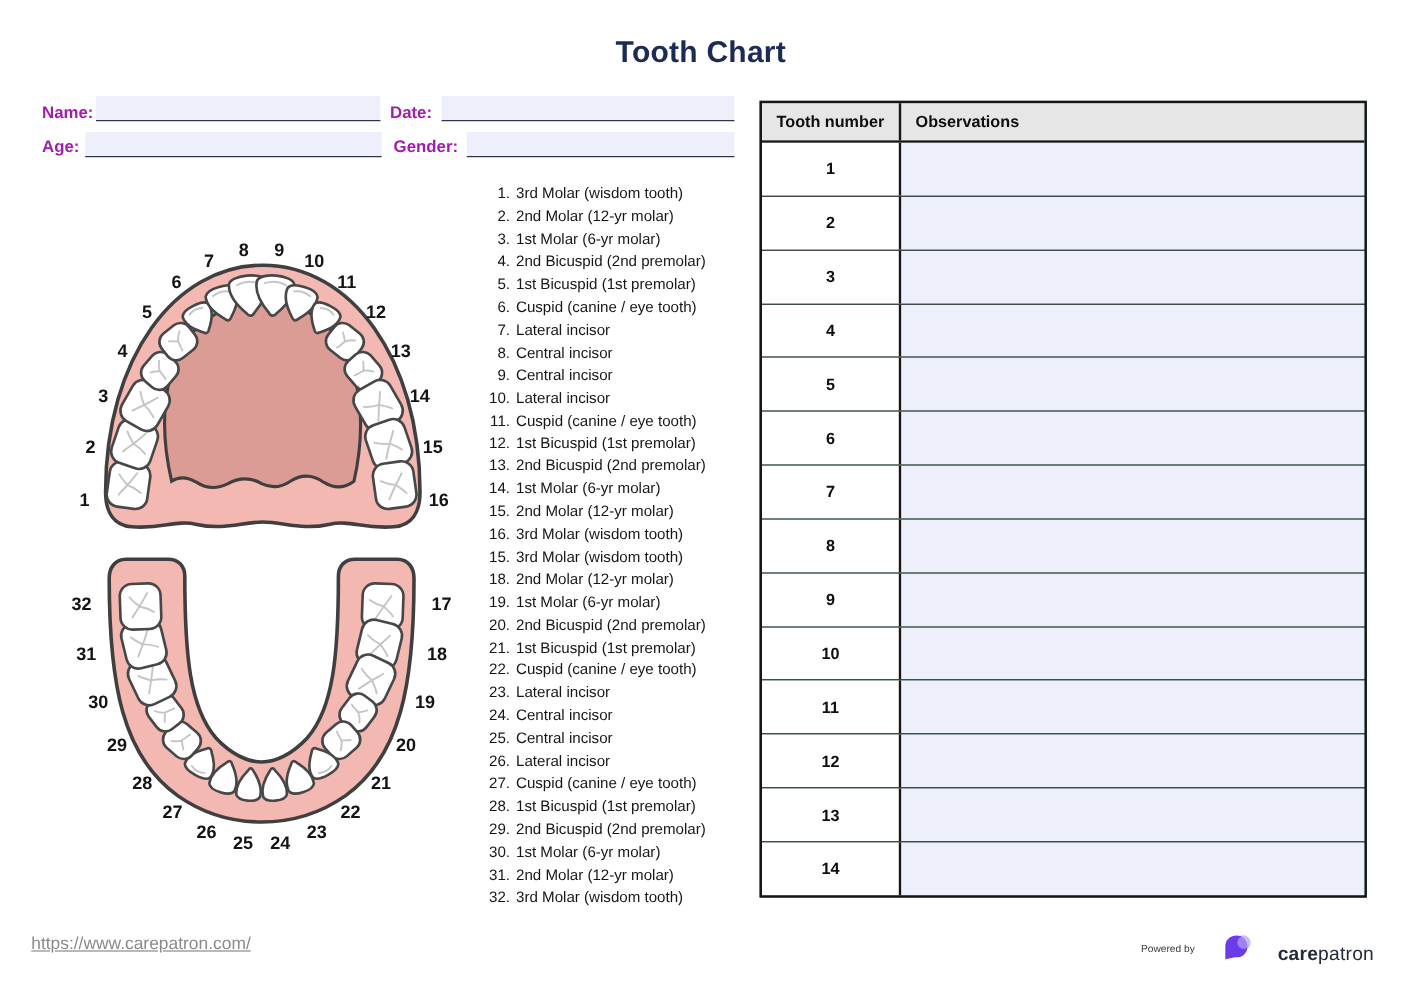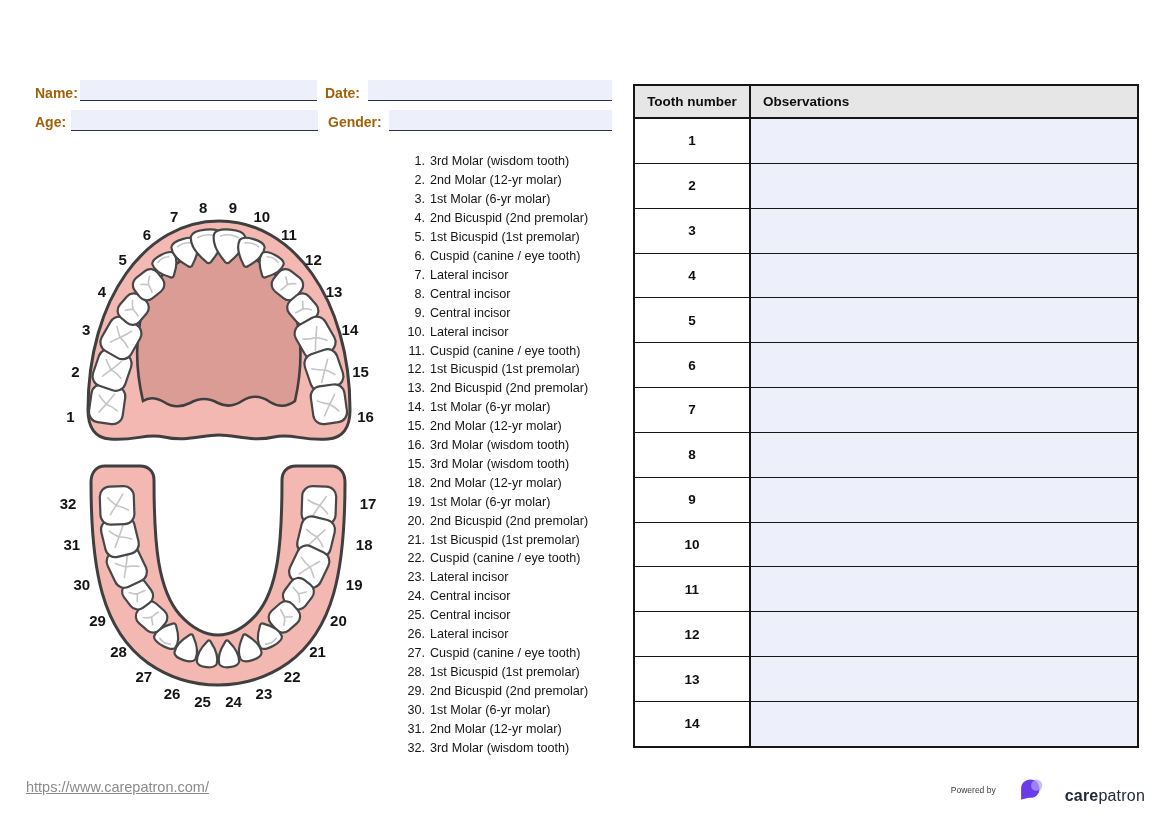--- a/index.html
+++ b/index.html
@@ -2,21 +2,21 @@
 <html><head>
 <meta charset="utf-8">
 <style>
   html,body{margin:0;padding:0;background:#ffffff;}
   body{width:1168px;height:822px;font-family:"Liberation Sans",sans-serif;}
   .page{position:relative;width:1168px;height:822px;background:#ffffff;overflow:hidden;}
 
   .title{position:absolute;top:30px;left:0;right:0;margin:0;text-align:center;
          font-size:25px;font-weight:bold;color:#1c2b55;letter-spacing:.2px;}
 
-  .label{position:absolute;font-size:14px;font-weight:bold;color:#a16207;white-space:nowrap;}
+  .label{position:absolute;font-size:14px;font-weight:bold;color:#a21caf;white-space:nowrap;}
   .field{position:absolute;height:20px;background:#edeffb;border:none;
          border-bottom:1.6px solid #2b3050;font-size:13px;padding:0 4px;outline:none;
          font-family:"Liberation Sans",sans-serif;}
 
   .diagram{position:absolute;left:40px;top:195px;}
 
   .tooth-list{position:absolute;left:398px;top:152px;font-size:12.6px;color:#161616;}
   .li{display:flex;height:18.92px;align-items:center;}
   .li-num{width:27px;text-align:right;margin-right:5px;}
   .li-name{white-space:nowrap;}
@@ -38,20 +38,21 @@
   .powered{position:absolute;right:23px;top:776px;display:flex;align-items:center;gap:21px;height:28px;}
   .powered-by{font-size:8.5px;color:#3c3c3c;}
   .brand{font-size:16px;color:#222a3c;letter-spacing:.2px;margin-top:12px;}
   .brand .b1{font-weight:bold;}
 </style>
 </head>
 <body>
 
 <div class="page">
 
+  <h1 class="title">Tooth Chart</h1>
 
   <span class="label" style="left:35px;top:85px">Name:</span>
   <input class="field" style="left: 80px; top: 80px; width: 229px;" value="">
   <span class="label" style="left:325px;top:85px">Date:</span>
   <input class="field" style="left: 368px; top: 80px; width: 236px;" value="">
   <span class="label" style="left:35px;top:114px">Age:</span>
   <input class="field" style="left: 71px; top: 110px; width: 239px;" value="">
   <span class="label" style="left:328px;top:114px">Gender:</span>
   <input class="field" style="left: 389px; top: 110px; width: 215px;" value="">
 

